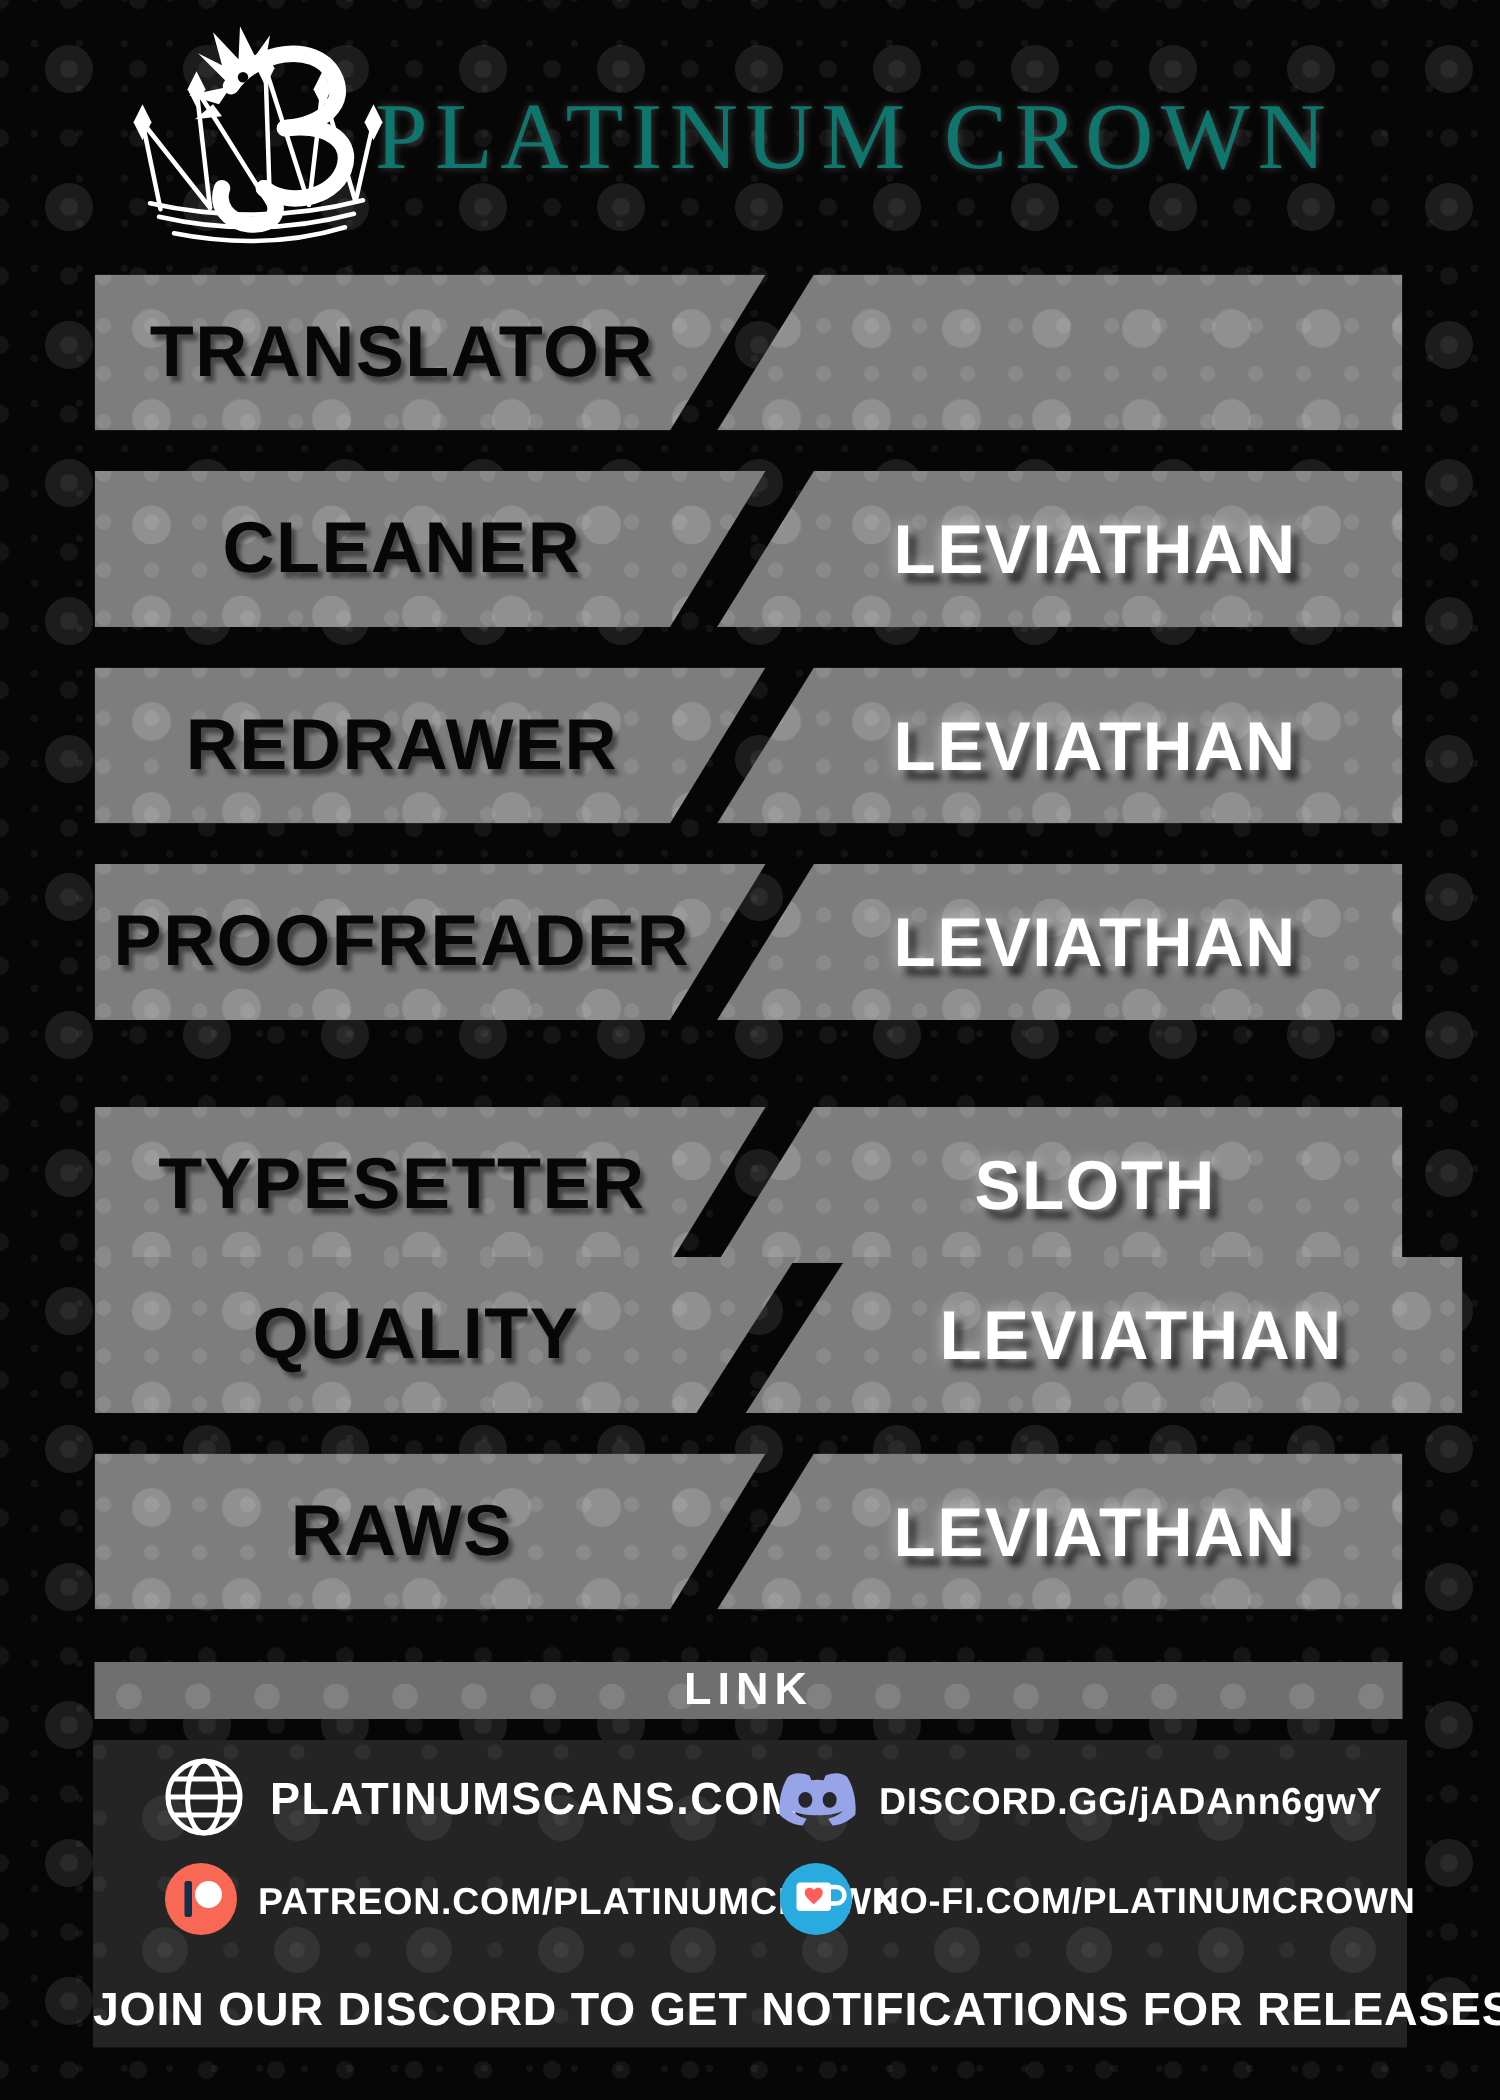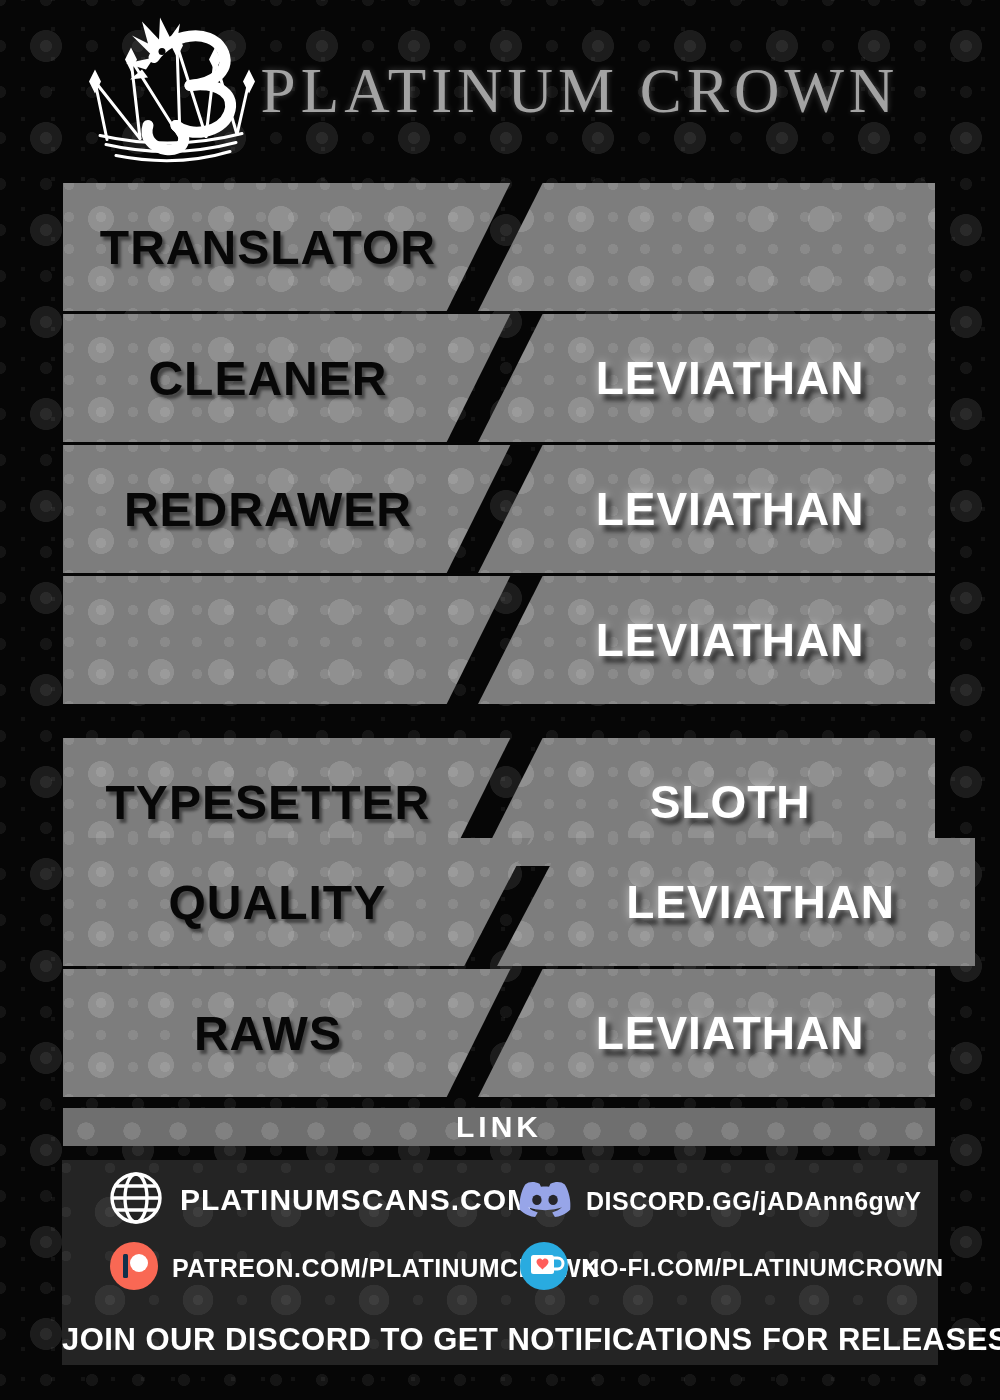--- a/index.html
+++ b/index.html
@@ -15,26 +15,26 @@
     background-position:0 0, 23px 23px, 8px 14px;
   }
   .abs{position:absolute;}
 
   
   #logo{left:82px;top:6px;width:180px;height:158px;}
   #title{
     left:250px;top:56px;width:660px;height:70px;
     font-family:"Liberation Serif",serif;
     font-size:63px;line-height:70px;letter-spacing:5px;
-    color:#a3a3a3;text-align:center;white-space:nowrap;
+    color:#0f766e;white-space:nowrap;
     text-shadow:0 0 6px rgba(255,255,255,0.25);
   }
 
   
-  .row{left:63px;width:872px;height:128px;}
+  .row{left:63px;width:872px;height:104px;}
   .bar{position:absolute;inset:0;
     background-color:#7d7d7d;
     background-image:
       radial-gradient(circle, rgba(255,255,255,0.15) 30%, rgba(255,255,255,0) 31%),
       radial-gradient(circle, rgba(255,255,255,0.10) 22%, rgba(255,255,255,0) 23%);
     background-size:60px 60px, 32px 32px;
     background-position:8px 6px, 22px 18px;
     filter:drop-shadow(0 5px 5px rgba(0,0,0,0.55));
   }
   .bar-left{clip-path:polygon(0 0, 51.3% 0, 44% 100%, 0 100%);}
@@ -147,20 +147,21 @@
 </div>
 <div class="abs row" id="row2">
   <div class="bar bar-left"></div>
   <div class="bar bar-right"></div>
   <div class="role">REDRAWER</div>
   <div class="name">LEVIATHAN</div>
 </div>
 <div class="abs row" id="row3">
   <div class="bar bar-left"></div>
   <div class="bar bar-right"></div>
+  <div class="role">PROOFREADER</div>
   <div class="name">LEVIATHAN</div>
 </div>
 <div class="abs row" id="row4">
   <div class="bar bar-left"></div>
   <div class="bar bar-right"></div>
   <div class="role">TYPESETTER</div>
   <div class="name">SLOTH</div>
 </div>
 <div class="abs row" id="row5">
   <div class="bar bar-left"></div>

